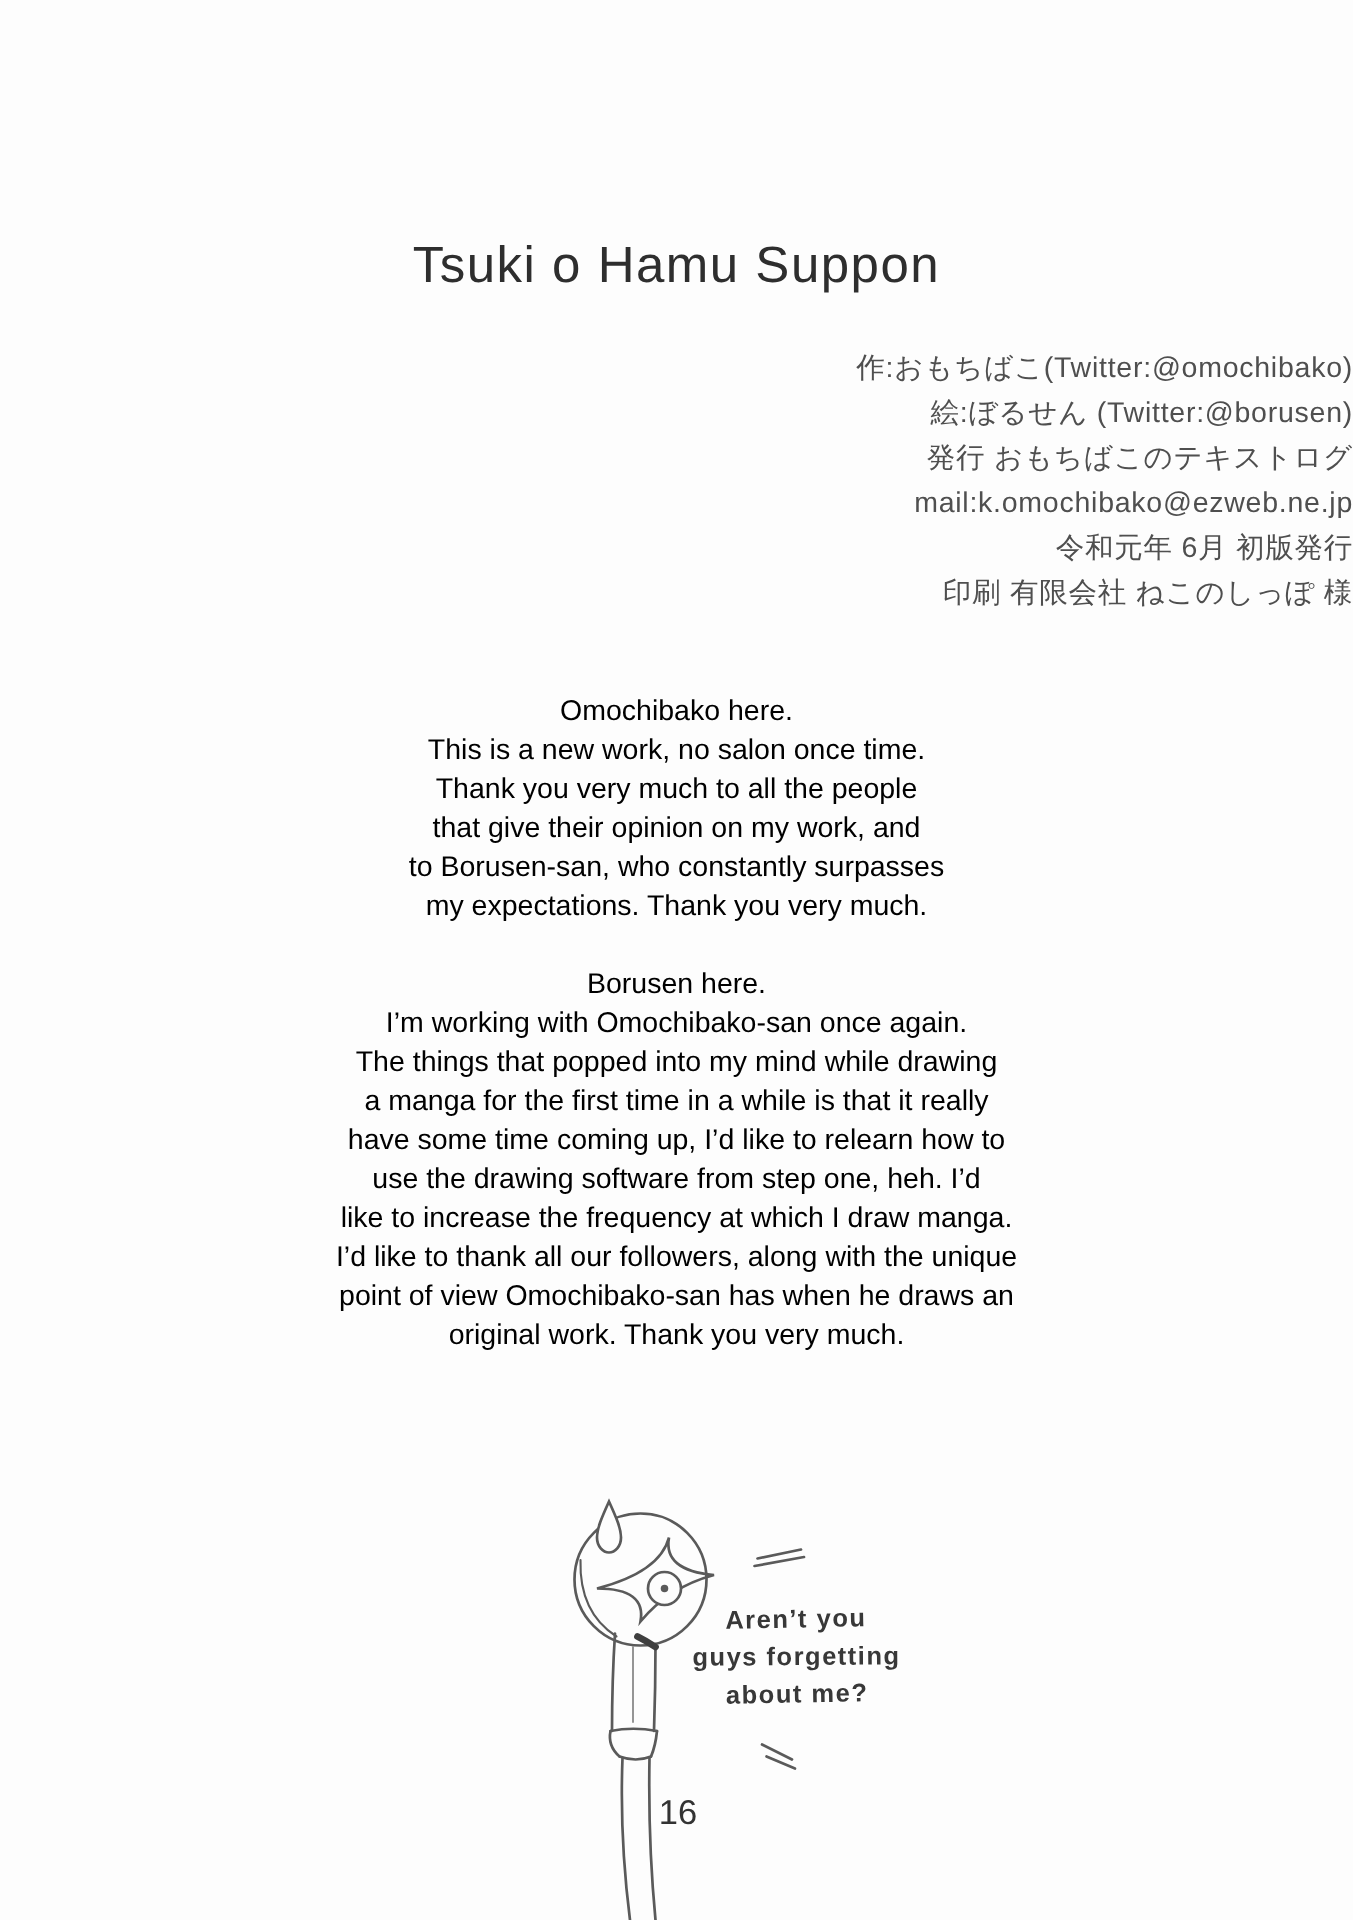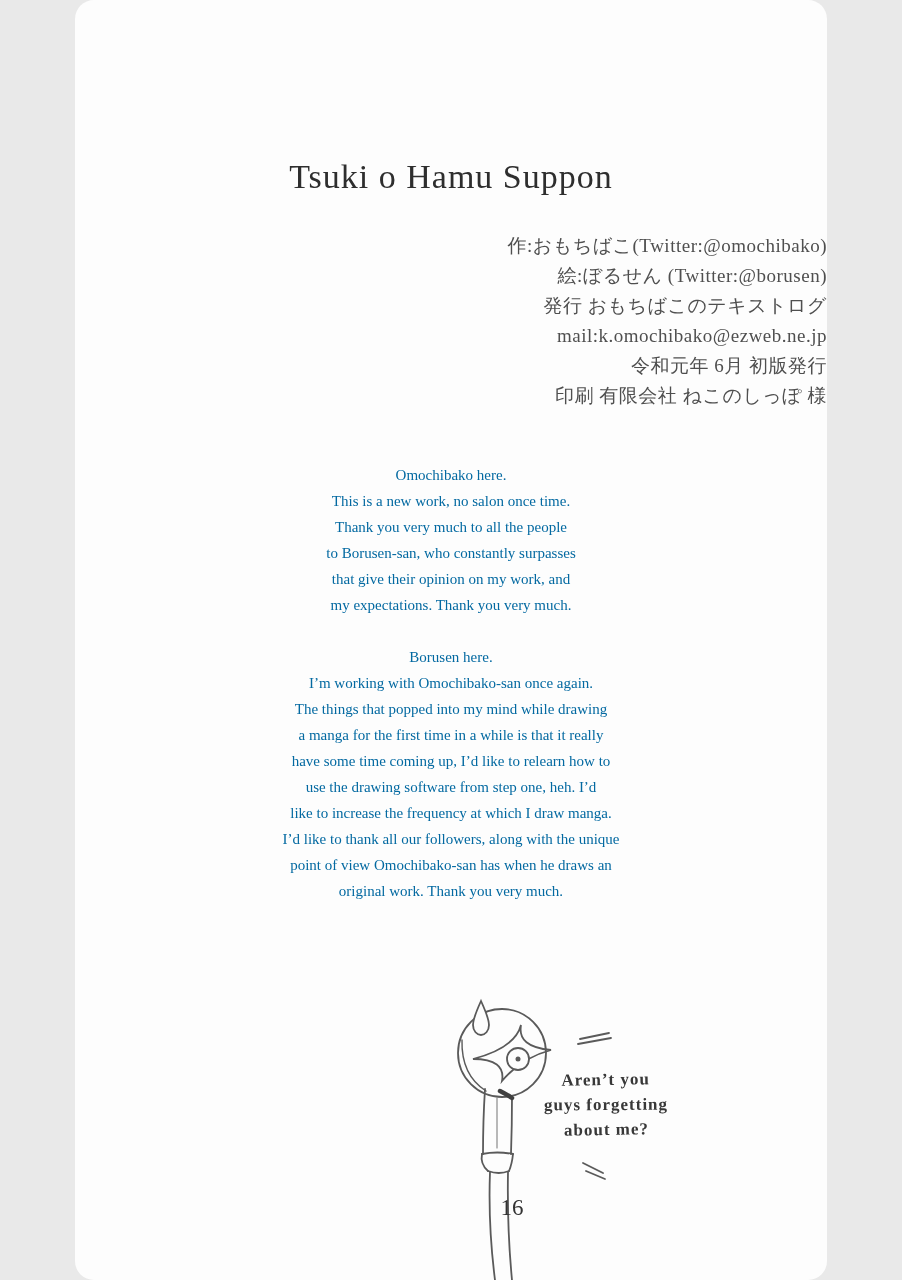--- a/index.html
+++ b/index.html
@@ -1,23 +1,22 @@
 <!DOCTYPE html>
 <html><head>
 <meta charset="utf-8">
 <style>
   html,body{margin:0;padding:0;background:#e9e9e9;}
   .page{
     position:relative;
-    width:752px;height:1280px;
+    width:902px;height:1280px;
     margin:0 auto;
     background:#fdfdfd;
     overflow:hidden;
-    font-family:Liberation Serif, serif;
-    border-radius:19px;
+    font-family:Liberation Sans, sans-serif;
   }
   .title{
     position:absolute;top:158px;left:0;right:0;
     text-align:center;
     font-size:34px;
     font-weight:normal;
     letter-spacing:1px;
     color:#2e2e2e;
     margin:0;
   }
@@ -25,42 +24,42 @@
     position:absolute;top:231px;left:0;right:0;
     text-align:right;
     font-size:19px;
     line-height:30px;
     color:#4f4f4f;
     letter-spacing:0.5px;
   }
   .afterword{
     position:absolute;left:0;right:0;
     text-align:center;
-    font-size:15px;
+    font-size:19px;
     line-height:26px;
-    color:#0369a1;
+    color:#000000;
   }
   .afterword.p1{top:462px;}
   .afterword.p2{top:644px;}
   .sketch{
     position:absolute;left:330px;top:988px;
   }
   .speech{
     position:absolute;left:446px;top:1067px;width:170px;
     text-align:center;
     font-size:17px;
     font-weight:bold;
     line-height:25px;
     color:#383838;
     transform:rotate(-1deg);
     letter-spacing:1px;
   }
   .speech .ln:nth-child(2){transform:rotate(0.6deg);}
   .pagenum{
-    position:absolute;left:415px;top:1195px;width:44px;
+    position:absolute;left:430px;top:1195px;width:44px;
     text-align:center;
     font-size:23px;
     color:#333;
   }
   .ln{display:block;}
 </style>
 </head>
 <body>
 
 <div class="page">
@@ -73,22 +72,22 @@
     <div class="ln">発行 おもちばこのテキストログ</div>
     <div class="ln">mail:k.omochibako@ezweb.ne.jp</div>
     <div class="ln">令和元年 6月 初版発行</div>
     <div class="ln">印刷 有限会社 ねこのしっぽ 様</div>
   </div>
 
   <div class="afterword p1">
     <div class="ln">Omochibako here.</div>
     <div class="ln">This is a new work, no salon once time.</div>
     <div class="ln">Thank you very much to all the people</div>
+    <div class="ln">that give their opinion on my work, and</div>
     <div class="ln">to Borusen-san, who constantly surpasses</div>
-    <div class="ln">that give their opinion on my work, and</div>
     <div class="ln">my expectations. Thank you very much.</div>
   </div>
 
   <div class="afterword p2">
     <div class="ln">Borusen here.</div>
     <div class="ln">I’m working with Omochibako-san once again.</div>
     <div class="ln">The things that popped into my mind while drawing</div>
     <div class="ln">a manga for the first time in a while is that it really</div>
     <div class="ln">have some time coming up, I’d like to relearn how to</div>
     <div class="ln">use the drawing software from step one, heh. I’d</div>

